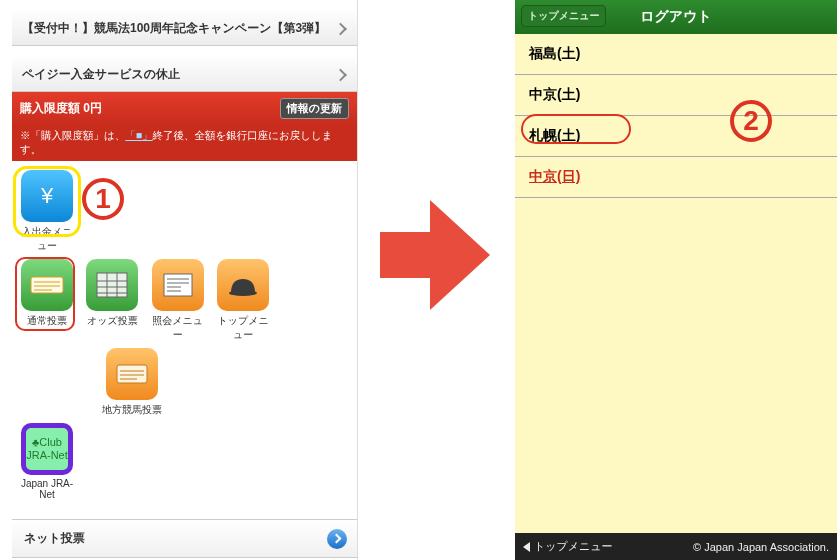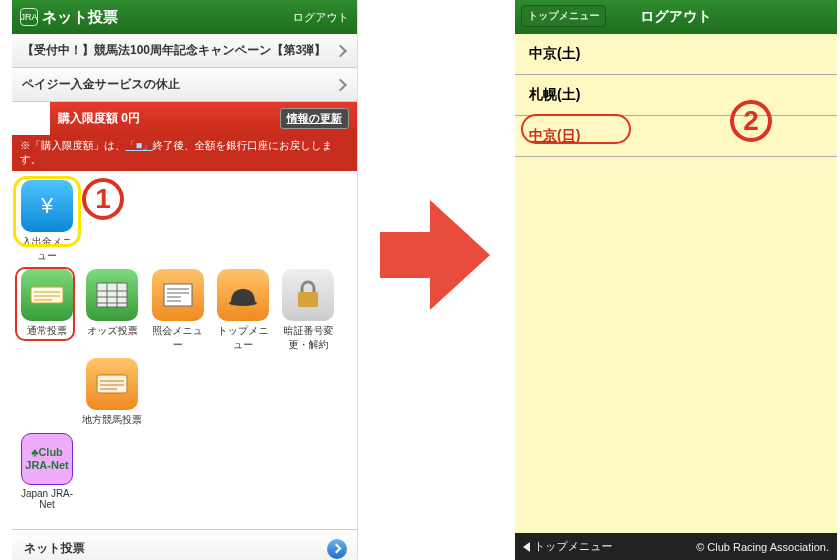--- a/index.html
+++ b/index.html
@@ -4,33 +4,33 @@
 <style>
   * { box-sizing: border-box; margin: 0; padding: 0; }
   body { font-family: "Helvetica Neue", Arial, sans-serif; background: #fff; width: 840px; height: 560px; position: relative; }
 
   
   .screen-left { position:absolute; left:12px; top:0; width:346px; height:560px; background:#fff; font-size:12px; color:#333; border-right:1px solid #ddd; }
   .hdr { background:linear-gradient(#2e8b2e,#1e6e1e); color:#fff; height:34px; display:flex; align-items:center; padding:0 8px; position:relative;}
   .hdr .logo { width:18px; height:18px; border:1px solid #cfe8cf; border-radius:4px; display:flex; align-items:center; justify-content:center; font-size:9px; line-height:1; margin-right:4px;}
   .hdr .ttl { font-weight:bold; font-size:15px; flex:1;}
   .hdr .logout{ font-size:11px;}
-  .notice { border-bottom:1px solid #ccc; padding:8px 10px; background:linear-gradient(#fdfdfd,#ececec); position:relative; font-weight:bold;}
+  .notice { border-bottom:1px solid #ccc; padding:8px 10px; background:linear-gradient(#fdfdfd,#ececec); position:relative; font-weight:bold;margin-top:12px;}
   .notice:after{ content:""; position:absolute; right:12px; top:50%; width:7px; height:7px; border-right:2px solid #888; border-bottom:2px solid #888; transform:translateY(-50%) rotate(-45deg);}
-  .redbar { background:linear-gradient(#e43b2a,#c72c1d); color:#fff; font-weight:bold; padding:6px 8px; display:flex; align-items:center; justify-content:space-between;margin-left:38px;}
-  .redbar .upd{ background:#4a4a4a; border:1px solid #999; border-radius:3px; font-size:11px; padding:2px 6px;text-decoration:underline;}
+  .redbar { background:linear-gradient(#e43b2a,#c72c1d); color:#fff; font-weight:bold; padding:6px 8px; display:flex; align-items:center; justify-content:space-between;}
+  .redbar .upd{ background:#4a4a4a; border:1px solid #999; border-radius:3px; font-size:11px; padding:2px 6px;}
   .rednote{ background:#c72c1d; color:#fff; font-size:10.5px; padding:4px 8px;}
   .rednote .link{ color:#9fdfff; text-decoration:underline;}
   .menu-area{ padding:6px 4px; }
   .icon-cell{ display:inline-block; width:60px; vertical-align:top; text-align:center; margin:3px 1px; font-size:10px;}
   .icon-sq{ width:52px; height:52px; border-radius:10px; margin:0 auto 3px; display:flex; align-items:center; justify-content:center; font-size:22px; color:#fff;}
   .bg-blue{ background:linear-gradient(#4fc3ff,#0b87d6);}
   .bg-green{ background:linear-gradient(#7ed97e,#379d37);}
   .bg-orange{ background:linear-gradient(#ffc36b,#f08a1f);}
-  .bg-white{ background:#f0abfc; border:1px solid #6d28d9; color:#247a2e; font-size:11px; font-weight:bold; line-height:1.2; display:flex; align-items:center; justify-content:center;}
+  .bg-white{ background:#86efac; border:5px solid #6d28d9; color:#247a2e; font-size:11px; font-weight:normal; line-height:1.2; display:flex; align-items:center; justify-content:center;}
   .yellow-ring{ position:relative;}
   .yellow-ring:before{ content:""; position:absolute; left:-4px; top:-4px; right:-4px; bottom:16px; border:3px solid #ffe400; border-radius:14px;}
   .red-ring-1{ position:relative;text-align:center;}
   .red-ring-1:before{ content:""; position:absolute; left:-2px; top:-2px; width:56px; height:70px; border:2px solid #d32; border-radius:10px;}
   .row-title{ border-top:1px solid #ccc; border-bottom:1px solid #ccc; background:linear-gradient(#fff,#f0f0f0); padding:10px 12px; font-weight:bold; position:relative; margin-top:10px;}
   .row-title .arrow-circle{ position:absolute; right:10px; top:50%; transform:translateY(-50%); width:20px; height:20px; border-radius:50%; background:linear-gradient(#6cb3f0,#1b6fc8); display:flex; align-items:center; justify-content:center;}
   .row-title .arrow-circle:after{ content:""; width:5px; height:5px; border-right:2px solid #fff; border-bottom:2px solid #fff; transform:rotate(-45deg); margin-left:-2px;}
 
   
   .ann{ position:absolute; width:42px; height:42px; border:4px solid #d32; border-radius:50%; color:#d32; font-size:28px; font-weight:bold; display:flex; align-items:center; justify-content:center; background:transparent;}
@@ -47,25 +47,20 @@
   .listrow{ border-bottom:1px solid #aaa; padding:11px 14px; font-weight:bold;}
   .listrow.red{ color:#c72c1d;text-decoration:underline;}
   .red-ring-2{ position:absolute; border:2px solid #d32; border-radius:18px;}
   .footer{ position:absolute; bottom:0; left:0; right:0; background:#222; color:#eee; font-size:11px; display:flex; align-items:center; justify-content:space-between; padding:6px 8px;}
   .footer .tri{ display:inline-block; width:0; height:0; border-top:5px solid transparent; border-bottom:5px solid transparent; border-right:7px solid #eee; margin-right:4px; vertical-align:middle;}
 </style>
 </head>
 <body>
 
 <div class="screen-left">
-  <div class="hdr">
-    <span class="logo">JRA</span>
-    <span class="ttl">ネット投票</span>
-    <span class="logout">ログアウト</span>
-  </div>
 
   <div class="notice">【受付中！】競馬法100周年記念キャンペーン【第3弾】</div>
   <div class="notice">ペイジー入金サービスの休止</div>
 
   <div class="redbar">
     <span>購入限度額 0円</span>
     <span class="upd">情報の更新</span>
   </div>
   <div class="rednote">
     <span>※「購入限度額」は、</span><span class="link">「■」</span><span>終了後、全額を銀行口座にお戻しします。</span>
@@ -117,32 +112,23 @@
     </div>
     <div class="icon-cell">
       <div class="icon-sq bg-orange">
         <svg width="34" height="28" viewBox="0 0 34 28">
             <path d="M5 22 Q5 8 17 8 Q29 8 29 22 Z" fill="#3b3b3b"></path>
             <ellipse cx="17" cy="22" rx="14" ry="3" fill="#3b3b3b"></ellipse>
           </svg>
       </div>
       <div>トップメニュー</div>
     </div>
-    <div class="icon-cell">
-      <div class="icon-sq" style="background:linear-gradient(#eee,#ccc);">
-        <svg width="26" height="30" viewBox="0 0 26 30">
-            <rect x="3" y="12" width="20" height="15" rx="2" fill="#d4a43a"></rect>
-            <path d="M7 12 V8 a6 6 0 0 1 12 0 V12" fill="none" stroke="#888" stroke-width="3"></path>
-          </svg>
-      </div>
-      <div>暗証番号変更・解約</div>
-    </div>
     <br>
     
-    <div class="icon-cell" style="margin-left:66px;font-family:Liberation Serif, serif;">
+    <div class="icon-cell" style="margin-left:86px;font-family:Liberation Serif, serif;">
       <div class="icon-sq bg-orange">
         <svg width="34" height="24" viewBox="0 0 34 24">
             <rect x="2" y="3" width="30" height="18" rx="2" fill="#fff4e2" stroke="#c17a18"></rect>
             <line x1="5" y1="9" x2="29" y2="9" stroke="#c17a18"></line>
             <line x1="5" y1="13" x2="29" y2="13" stroke="#c17a18"></line>
             <line x1="5" y1="17" x2="22" y2="17" stroke="#c17a18"></line>
           </svg>
       </div>
       <div>地方競馬投票</div>
     </div>
@@ -165,25 +151,26 @@
 <div class="big-arrow">
   <div class="stem"></div>
     <div class="head"></div>
 </div>
 
 <div class="screen-right">
   <div class="hdr2">
     <span class="back">トップメニュー</span>
     <span>ログアウト</span>
   </div>
+  <div class="listrow">福島(土)</div>
   <div class="listrow">中京(土)</div>
   <div class="listrow">札幌(土)</div>
   <div class="listrow red">中京(日)</div>
 
   <div class="red-ring-2" style="left:6px; top:114px; width:110px; height:30px;"></div>
 
   <div class="ann" style="left:215px; top:100px;">2</div>
 
   <div class="footer">
     <span><span class="tri"></span><span>トップメニュー</span></span>
-    <span>© Club Racing Association.</span>
+    <span>© Japan Japan Association.</span>
   </div>
 </div>
 
 </body></html>

